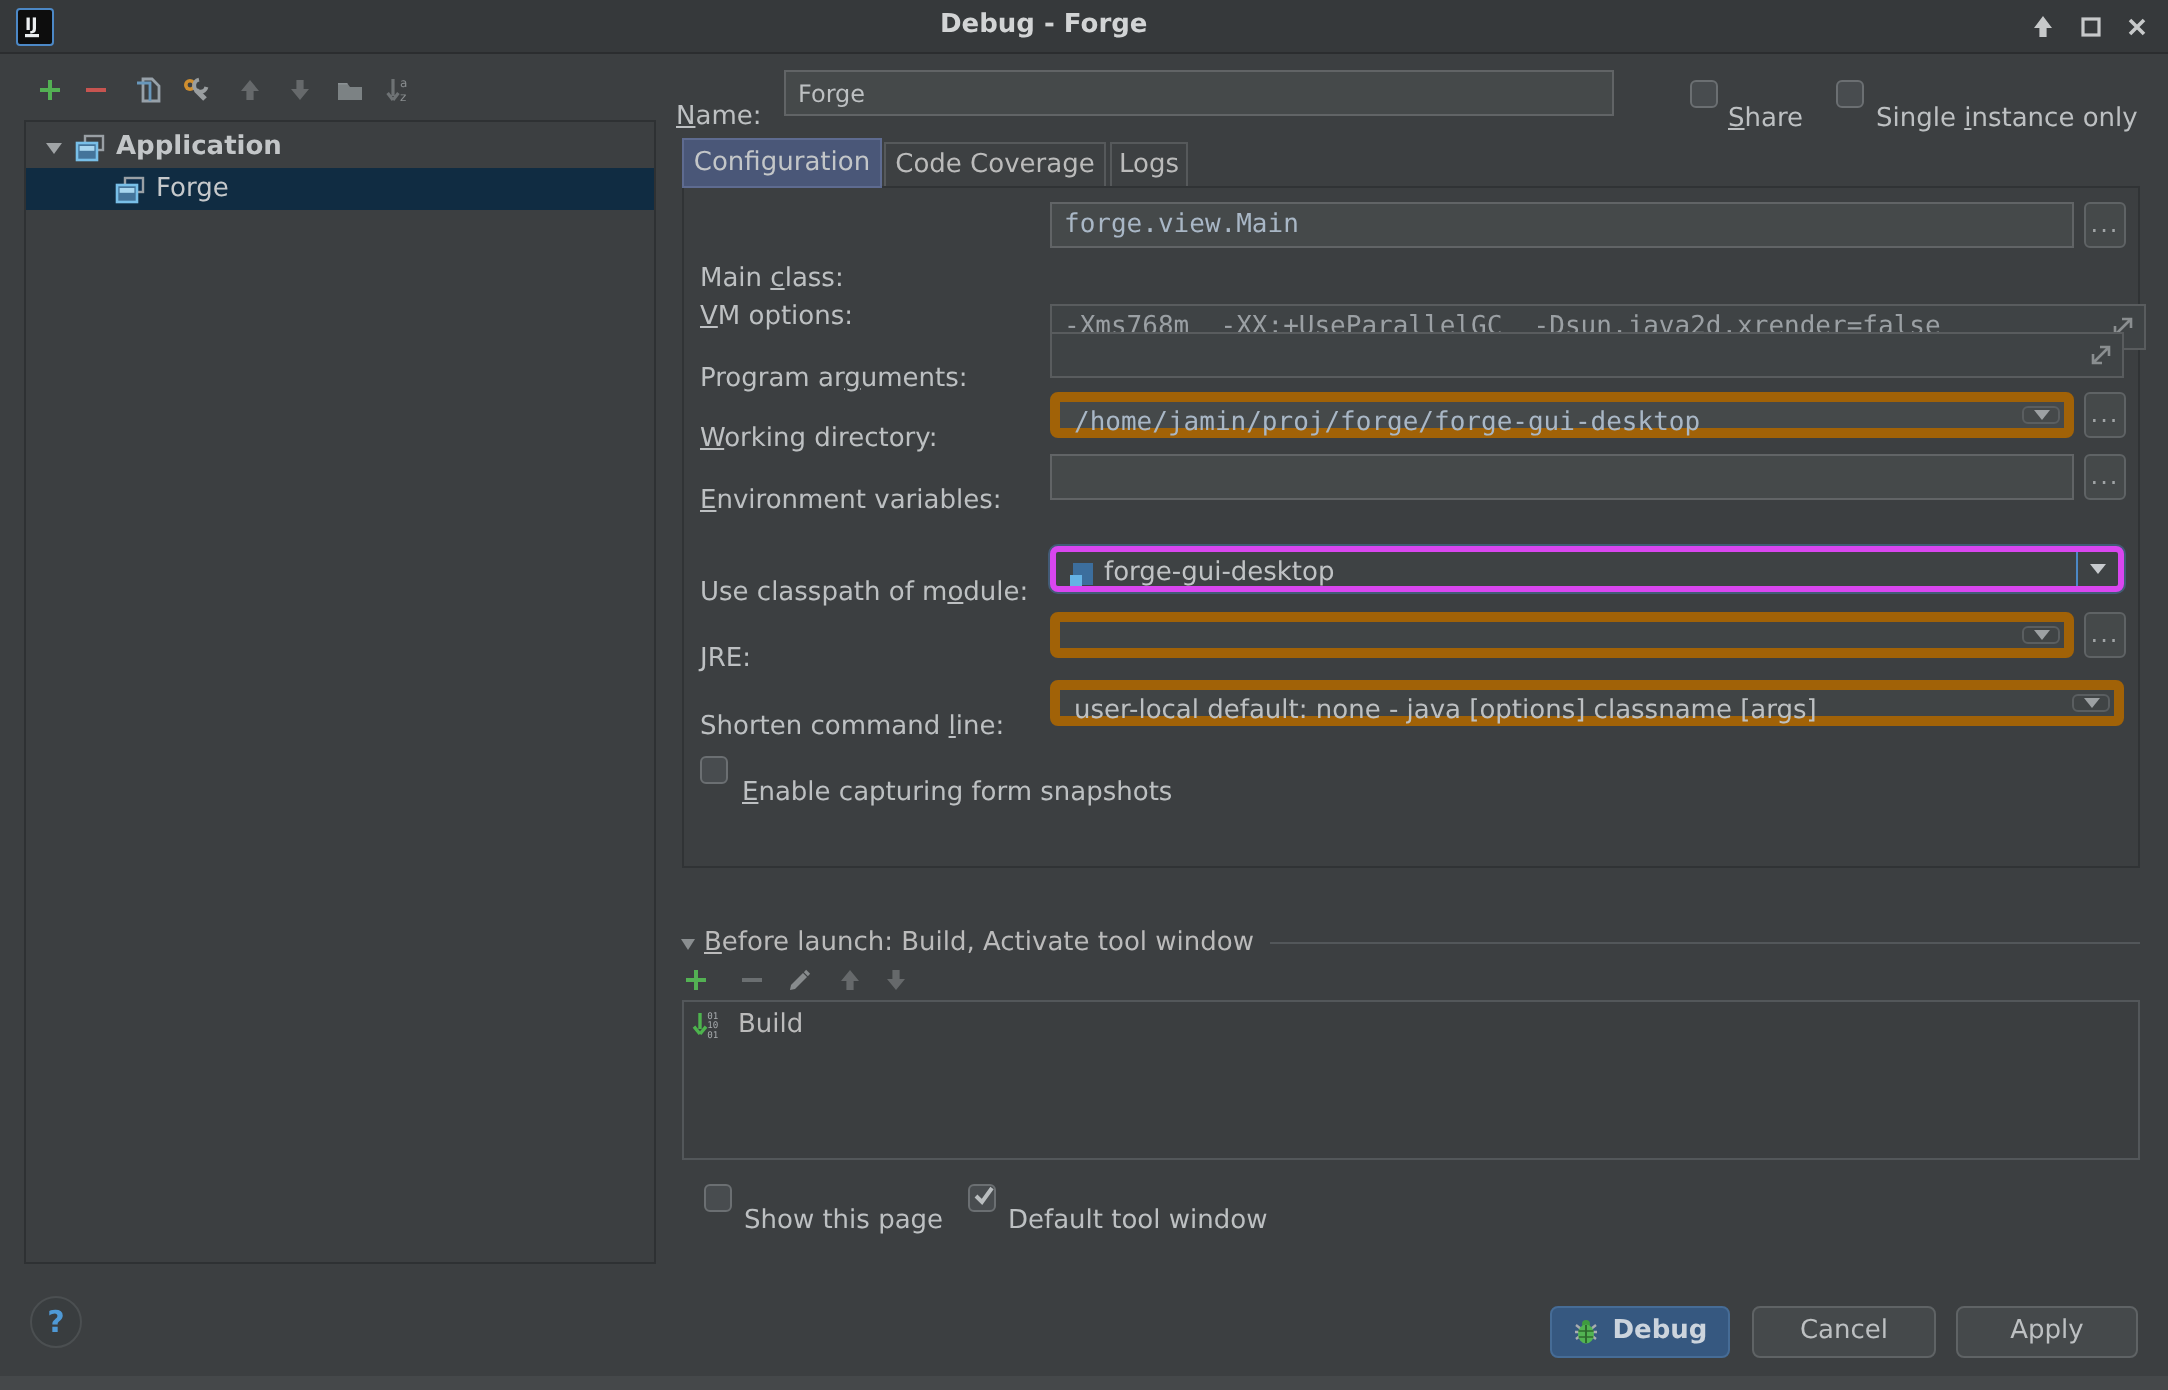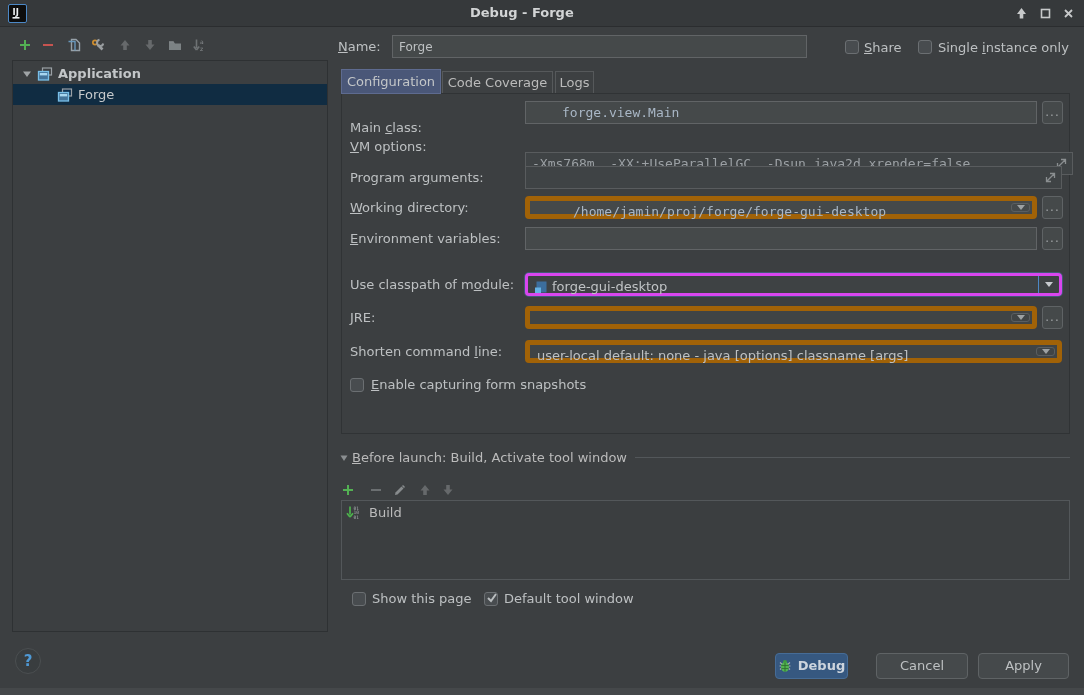--- a/index.html
+++ b/index.html
@@ -18,23 +18,23 @@
 #tree-box { position:absolute; left:12px; top:60px; width:316px; height:572px; border:1px solid #2e3133; padding-top:2px; }
 .trow { display:flex; align-items:center; height:21px; }
 .trow .chev { width:12px; height:12px; margin-left:8px; flex:none; }
 .trow .ticon { width:16px; height:16px; flex:none; margin:0 5px 0 4px; }
 .tlabel { white-space:nowrap; }
 .bold { font-weight:bold; color:#c3c6c8; }
 #row-forge { background:#102c42; }
 #help-btn { position:absolute; left:15px; top:648px; width:26px; height:26px; border-radius:50%; background:#393d3f; border:1px solid #4b4f51; color:#4f99d5; font-weight:bold; font-size:15px; text-align:center; line-height:24px; }
 
 
-.flabel { position:absolute; left:350px; height:23px; line-height:23px; white-space:nowrap; color:#bdc0c2; }
+.flabel { position:absolute; left:350px; height:23px; line-height:23px; white-space:nowrap; color:#bdc0c2;margin-top:12px; }
 .tfield { position:absolute; background:#45494a; border:1px solid #616466; color:#a9b7c6; padding:0 6px; height:23px; font-size:12px; font-family:"DejaVu Sans","Liberation Sans",sans-serif; outline:none; }
-.mono { font-family:"DejaVu Sans Mono","Liberation Mono",monospace; font-size:13px;padding-left:36px; }
+.mono { font-family:"DejaVu Sans Mono","Liberation Mono",monospace; font-size:13px; }
 .fwrap { position:absolute; }
 .fwrap input { width:100%; height:100%; background:#3f4345; border:1px solid #595c5e; color:#9ba0a4; padding:0 22px 0 6px; outline:none; font-size:13px; font-family:"DejaVu Sans Mono","Liberation Mono",monospace; }
 .expander { position:absolute; right:5px; top:5px; width:13px; height:13px; }
 .dots { position:absolute; left:1042px; width:21px; height:23px; background:#45494a; border:1px solid #5f6365; border-radius:3px; color:#a0a4a6; text-align:center; line-height:20px; font-size:12px; letter-spacing:1px; }
 .combo { position:absolute; height:23px; border:5px solid #a16207; background:#404445; border-radius:4px; }
 .combo .arrowbtn { position:absolute; right:2px; top:2px; bottom:2px; width:19px; border:1px solid #5a5e60; border-radius:3px; display:flex; align-items:center; justify-content:center; }
 .caret { width:0; height:0; border-left:4px solid transparent; border-right:4px solid transparent; border-top:5px solid #9da1a3; }
 .combo .ctext { position:absolute; left:7px; top:0; height:21px; line-height:21px; white-space:nowrap; }
 #classpath-combo { border:3px solid #d946ef; box-shadow:0 0 0 1px rgba(76,136,198,.4); background:#3e4244; }
 #classpath-combo .arrowbtn { right:0; top:0; bottom:0; width:21px; border:none; border-left:1px solid #4c88c6; border-radius:0; }
@@ -47,31 +47,31 @@
 .cb.checked svg { display:block; }
 
 
 .tab { position:absolute; text-align:center; }
 #tab-configuration { left:341px; top:69px; width:100px; height:25px; line-height:24px; background:#4a5778; border:1px solid #5e6b90; z-index:2; color:#c3c6c8; }
 #tab-code-coverage { left:442px; top:71px; width:111px; height:23px; line-height:22px; background:#3d4042; border:1px solid #56595b; }
 #tab-logs { left:555px; top:71px; width:39px; height:23px; line-height:22px; background:#3d4042; border:1px solid #56595b; }
 #tab-panel { position:absolute; left:341px; top:93px; width:729px; height:341px; border:1px solid #303335; pointer-events:none; }
 
 
-#bl-header { position:absolute; left:339px; top:450px; right:14px; height:15px; display:flex; align-items:center; }
+#bl-header { position:absolute; left:339px; top:464px; right:14px; height:15px; display:flex; align-items:center; }
 #bl-header .chev { width:10px; height:10px; margin-right:3px; }
 #bl-header .line { flex:1; height:1px; background:#53575a; margin-left:8px; }
 .tb2ico { position:absolute; top:483px; width:14px; height:14px; }
 #task-list { position:absolute; left:341px; top:500px; width:729px; height:80px; border:1px solid #53575a; background:#3b3e40; }
 .task-row { display:flex; align-items:center; height:22px; padding-left:4px; }
 .task-row .ticon { width:15px; height:15px; margin-right:4px; }
 
 
 .btn { position:absolute; top:653px; height:26px; border-radius:4px; background:#45494b; border:1px solid #5f6365; color:#bdc0c2; text-align:center; line-height:24px; }
-#debug-btn { left:775px; width:73px; background:#365880; border:1px solid #466c96; font-weight:bold; color:#ccd4dd; display:flex; align-items:center; justify-content:center; }
+#debug-btn { left:775px; width:90px; background:#365880; border:1px solid #466c96; font-weight:bold; color:#ccd4dd; display:flex; align-items:center; justify-content:center; }
 #debug-btn svg { margin-right:6px; }
 #cancel-btn { left:876px; width:92px; }
 #apply-btn { left:978px; width:91px; }
 #bottom-strip { position:absolute; left:0; top:688px; width:1084px; height:7px; background:#45484a; }
 </style>
 </head>
 <body>
 
 <div id="titlebar">
   <div id="logo"><svg width="17" height="17" viewBox="0 0 17 17">

